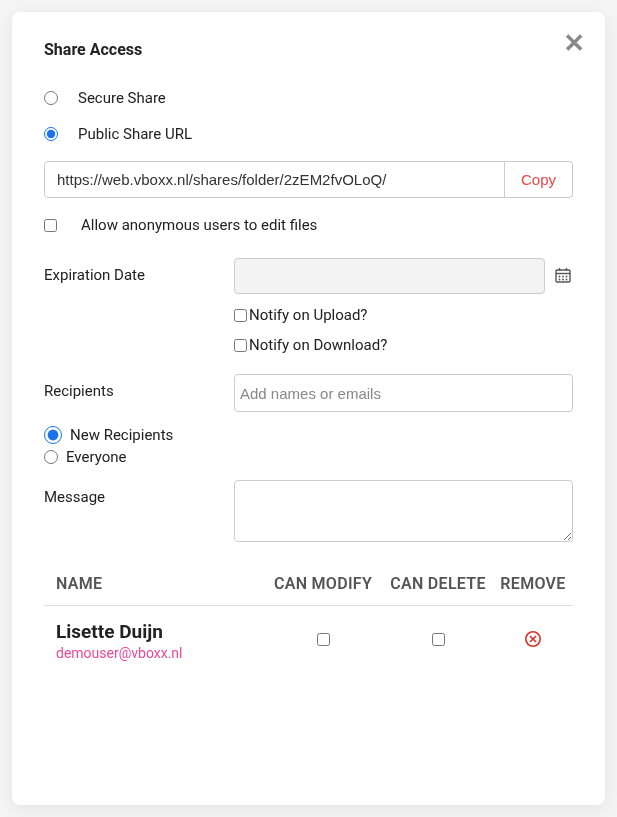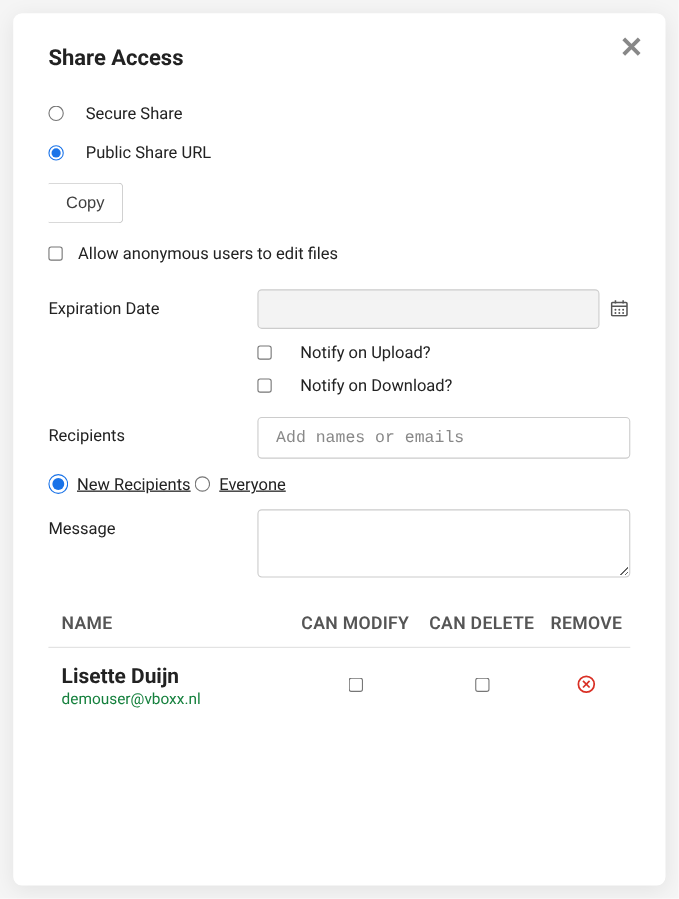--- a/index.html
+++ b/index.html
@@ -32,21 +32,21 @@
   font-size: 26px;
   line-height: 1;
   color: #888;
   cursor: pointer;
   background: none;
   border: none;
   font-weight: bold;
 }
 
 .modal-title {
-  font-size: 20px;
+  font-size: 16px;
   font-weight: 700;
   color: #222;
   margin-bottom: 30px;
 }
 
 .radio-row {
   display: flex;
   align-items: center;
   gap: 20px;
   margin-bottom: 18px;
@@ -79,28 +79,28 @@
   background: #fff;
 }
 
 .copy-btn {
   padding: 9px 16px;
   border: 1px solid #ccc;
   border-left: none;
   border-radius: 0 4px 4px 0;
   background: #fff;
   font-size: 15px;
-  color: #404040;
+  color: #ef4444;
   cursor: pointer;
 }
 
 .checkbox-row {
   display: flex;
   align-items: center;
-  gap: 14px;
+  gap: 24px;
   margin-bottom: 24px;
 }
 
 .checkbox-row input[type="checkbox"] {
   width: 13px;
   height: 13px;
 }
 
 .checkbox-row label {
   font-size: 15px;
@@ -142,54 +142,52 @@
 .cal-icon {
   color: #555;
   cursor: pointer;
   width: 18px;
   height: 18px;
 }
 
 .sub-check {
   display: flex;
   align-items: center;
-  gap: 26px;
+  gap: 2px;
   margin-top: 12px;
 }
 
 .sub-check input[type="checkbox"] {
   width: 13px;
   height: 13px;
 }
 
 .sub-check label {
   font-size: 15px;
   color: #222;
 }
 
 .recipients-input {
   width: 100%;
   height: 38px;
   border: 1px solid #ccc;
   border-radius: 4px;
-  padding: 0 16px;
+  padding: 0 5px;
   font-size: 15px;
   color: #333;
-  font-family: Liberation Mono, monospace;
 }
 
 .recipients-input::placeholder {
   color: #888;
 }
 
 .notify-options {
   display: flex;
-  flex-direction: row;
+  flex-direction: column;
   gap: 4px;
-  text-decoration: underline;
 }
 
 .notify-opt {
   display: flex;
   align-items: center;
   gap: 8px;
 }
 
 .notify-opt input[type="radio"] {
   width: 14px;
@@ -248,21 +246,21 @@
 }
 
 .user-name {
   font-size: 19px;
   font-weight: 700;
   color: #222;
 }
 
 .user-email {
   font-size: 14px;
-  color: #15803d;
+  color: #ec4899;
   margin-top: 2px;
 }
 
 .cell-check {
   text-align: center;
 }
 
 .cell-check input {
   width: 13px;
   height: 13px;
@@ -291,20 +289,21 @@
     <input type="radio" name="sharetype" style="">
     <label>Secure Share</label>
   </div>
 
   <div class="radio-row">
     <input type="radio" name="sharetype" checked="" style="">
     <label>Public Share URL</label>
   </div>
 
   <div class="url-row">
+    <input type="text" class="url-input" readonly="" value="https://web.vboxx.nl/shares/folder/2zEM2fvOLoQ/" style="">
     <button class="copy-btn">Copy</button>
   </div>
 
   <div class="checkbox-row">
     <input type="checkbox" style="">
     <label>Allow anonymous users to edit files</label>
   </div>
 
   <div class="form-row">
     <div class="form-label">Expiration Date</div>

